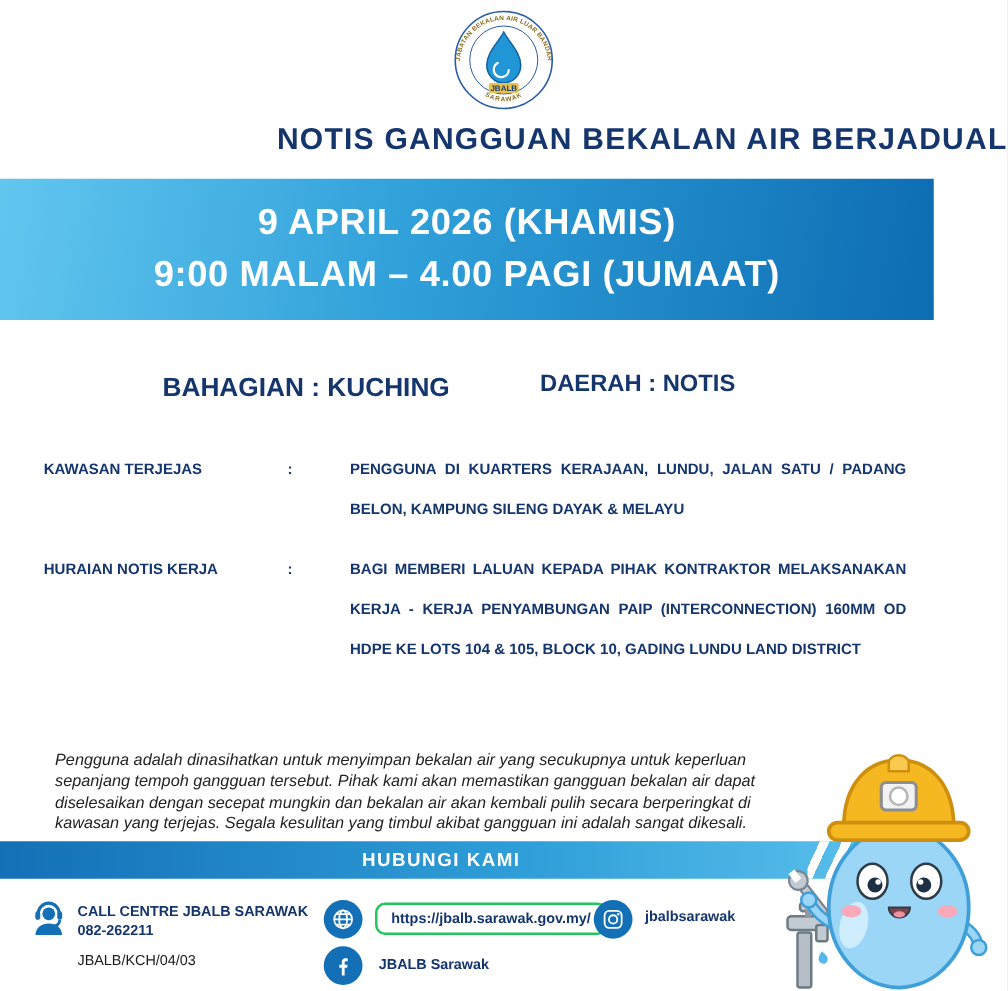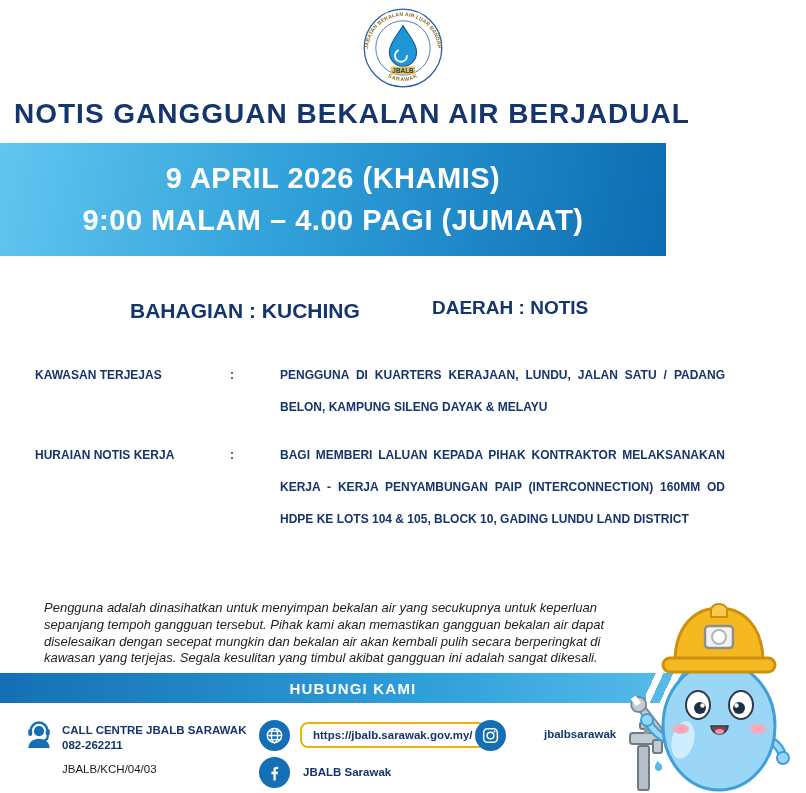--- a/index.html
+++ b/index.html
@@ -4,25 +4,25 @@
 <title>Notis Gangguan Bekalan Air</title>
 <style>
   * { margin:0; padding:0; box-sizing:border-box; }
   html,body { background:#e8e8e8; }
   .page {
     position:relative; width:806px; height:793px; background:#ffffff;
     font-family:"Liberation Sans", sans-serif; overflow:hidden; margin:0 auto;
   }
   .logo { position:absolute; left:363px; top:8px; width:80px; height:80px; }
   .title {
-    position:absolute; top:98px; left:0; width:100%; text-align:left;
-    font-size:28px; font-weight:800; letter-spacing:1px; color:#15356d;padding-left:14px;
+    position:absolute; top:98px; left:0; width:100%; text-align:right;
+    font-size:24px; font-weight:800; letter-spacing:1px; color:#15356d;
   }
   .banner {
-    position:absolute; top:143px; left:0; width:666px; height:113px;
+    position:absolute; top:143px; left:0; width:747px; height:113px;
     background:linear-gradient(100deg,#62c6ef 0%, #2f9fd9 45%, #0d6cb2 100%);
     display:flex; flex-direction:column; justify-content:center; align-items:center; gap:9px;
   }
   .banner .line { color:#ffffff; font-weight:800; font-size:29px; letter-spacing:0.5px; }
   .region-bahagian {
     position:absolute; top:299px; left:130px;
     font-size:21px; font-weight:800; color:#15356d;
   }
   .region-daerah {
     position:absolute; top:297px; left:432px;
@@ -59,25 +59,25 @@
   .icon-circle svg { width:21px; height:21px; }
   .callcentre-icon { position:absolute; left:22px; top:719px; width:34px; height:34px; }
   .callcentre-block { position:absolute; left:62px; top:723px; line-height:15px; }
   .contact-text { font-size:11.5px; font-weight:800; color:#15356d; }
   .ref-no { position:absolute; left:62px; top:763px; font-size:11.5px; font-weight:400; color:#1b1b1b; }
   .globe-circle { left:259px; top:720px; }
   .facebook-circle { left:259px; top:757px; }
   .instagram-circle { left:475px; top:720px; }
   .website-box {
     position:absolute; left:300px; top:722px; padding:5px 11px;
-    border:2px solid #eab308; border-radius:8px;
+    border:2px solid #22c55e; border-radius:8px;
     font-size:11.5px; font-weight:800; color:#15356d; background:#ffffff;
   }
   .facebook-name { position:absolute; left:303px; top:766px; }
-  .instagram-name { position:absolute; left:516px; top:728px;margin-left:28px; }
+  .instagram-name { position:absolute; left:516px; top:728px; }
   .mascot { position:absolute; left:613px; top:588px; width:185px; height:205px; }
 </style>
 </head>
 <body>
 
 <div class="page">
 
   <svg class="logo" viewBox="0 0 100 100" xmlns="http://www.w3.org/2000/svg">
     <circle cx="50" cy="50" r="48.5" fill="#ffffff" stroke="#2a5ca8" stroke-width="1.6"></circle>
     <circle cx="50" cy="50" r="34" fill="#ffffff" stroke="#2a5ca8" stroke-width="1"></circle>

